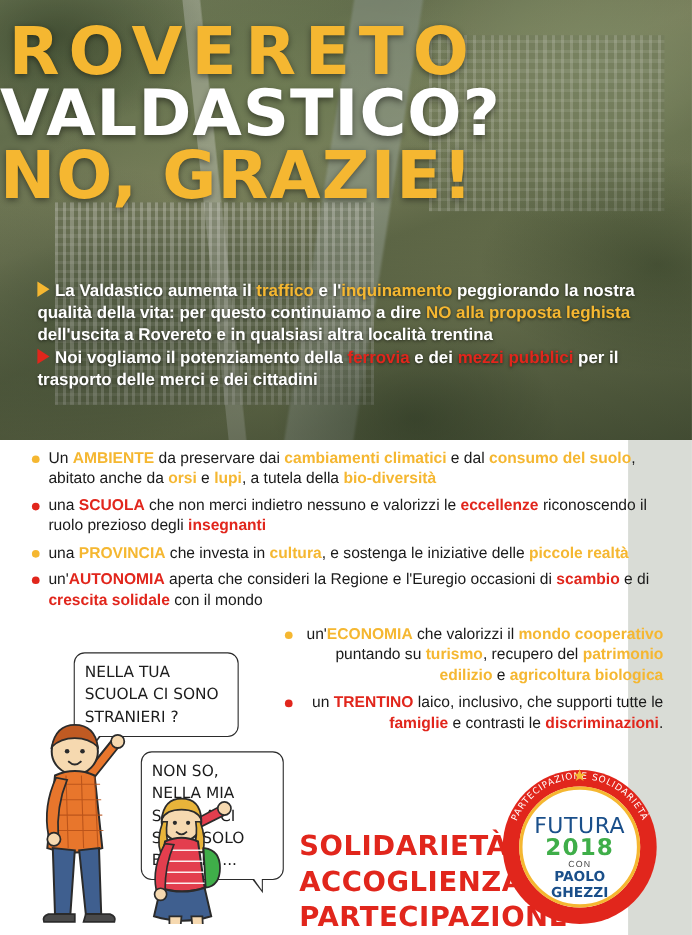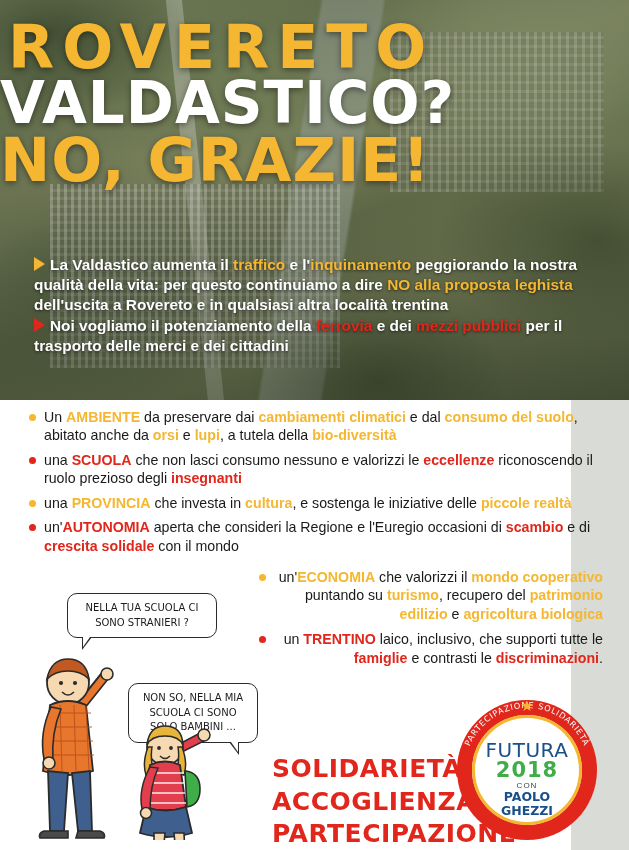--- a/index.html
+++ b/index.html
@@ -205,25 +205,24 @@
     top: 175px;
     width: 235px;
     height: 265px;
   }
   .bubble {
     position: absolute;
     border: 1.6px solid #2b2b2b;
     border-radius: 10px;
     background: #ffffff;
     font-family: "DejaVu Sans", sans-serif;
-    font-size: 10px;
+    font-size: 14px;
     line-height: 1.45;
     color: #1c1c1c;
     padding: 7px 9px;
-    text-align: center;
   }
   .bubble1 { left: 47px; top: 18px; width: 130px; }
   .bubble2 { left: 108px; top: 108px; width: 110px; }
   .bubble .tail {
     position: absolute;
     width: 0; height: 0;
     border-style: solid;
   }
   .bubble1 .tail {
     left: 14px; bottom: -13px;
@@ -379,21 +378,21 @@
     </p>
     <p>
       <span class="tri-r"></span><span>Noi vogliamo il potenziamento della </span><span class="hr">ferrovia</span><span> e dei </span><span class="hr">mezzi pubblici</span><span> per il trasporto delle merci e dei cittadini</span>
     </p>
   </div>
 
   <div class="lower">
 
     <div class="bullets" id="bullets-left">
         <div class="item"><span class="dot dot-y"></span><span>Un </span><span class="kw-y">AMBIENTE</span><span> da preservare dai </span><span class="kw-y">cambiamenti climatici</span><span> e dal </span><span class="kw-y">consumo del suolo</span><span>, abitato anche da </span><span class="kw-y">orsi</span><span> e </span><span class="kw-y">lupi</span><span>, a tutela della </span><span class="kw-y">bio-diversità</span></div>
-        <div class="item"><span class="dot dot-r"></span><span>una </span><span class="kw-r">SCUOLA</span><span> che non lasci consumo nessuno e valorizzi le </span><span class="kw-r">eccellenze</span><span> riconoscendo il ruolo prezioso degli </span><span class="kw-r">insegnanti</span></div>
+        <div class="item"><span class="dot dot-r"></span><span>una </span><span class="kw-r">SCUOLA</span><span> che non merci indietro nessuno e valorizzi le </span><span class="kw-r">eccellenze</span><span> riconoscendo il ruolo prezioso degli </span><span class="kw-r">insegnanti</span></div>
         <div class="item"><span class="dot dot-y"></span><span>una </span><span class="kw-y">PROVINCIA</span><span> che investa in </span><span class="kw-y">cultura</span><span>, e sostenga le iniziative delle </span><span class="kw-y">piccole realtà</span></div>
         <div class="item"><span class="dot dot-r"></span><span>un'</span><span class="kw-r">AUTONOMIA</span><span> aperta che consideri la Regione e l'Euregio occasioni di </span><span class="kw-r">scambio</span><span> e di </span><span class="kw-r">crescita solidale</span><span> con il mondo</span></div>
       </div>
 
     <div class="bullets-right" id="bullets-right">
         <div class="item"><span class="dot dot-y"></span><span>un'</span><span class="kw-y">ECONOMIA</span><span> che valorizzi il </span><span class="kw-y">mondo cooperativo</span><span> puntando su </span><span class="kw-y">turismo</span><span>, recupero del </span><span class="kw-y">patrimonio edilizio</span><span> e </span><span class="kw-y">agricoltura biologica</span></div>
         <div class="item"><span class="dot dot-r"></span><span>un </span><span class="kw-r">TRENTINO</span><span> laico, inclusivo, che supporti tutte le </span><span class="kw-r">famiglie</span><span> e contrasti le </span><span class="kw-r">discriminazioni</span><span>.</span></div>
       </div>
 
     <div class="cartoon">

